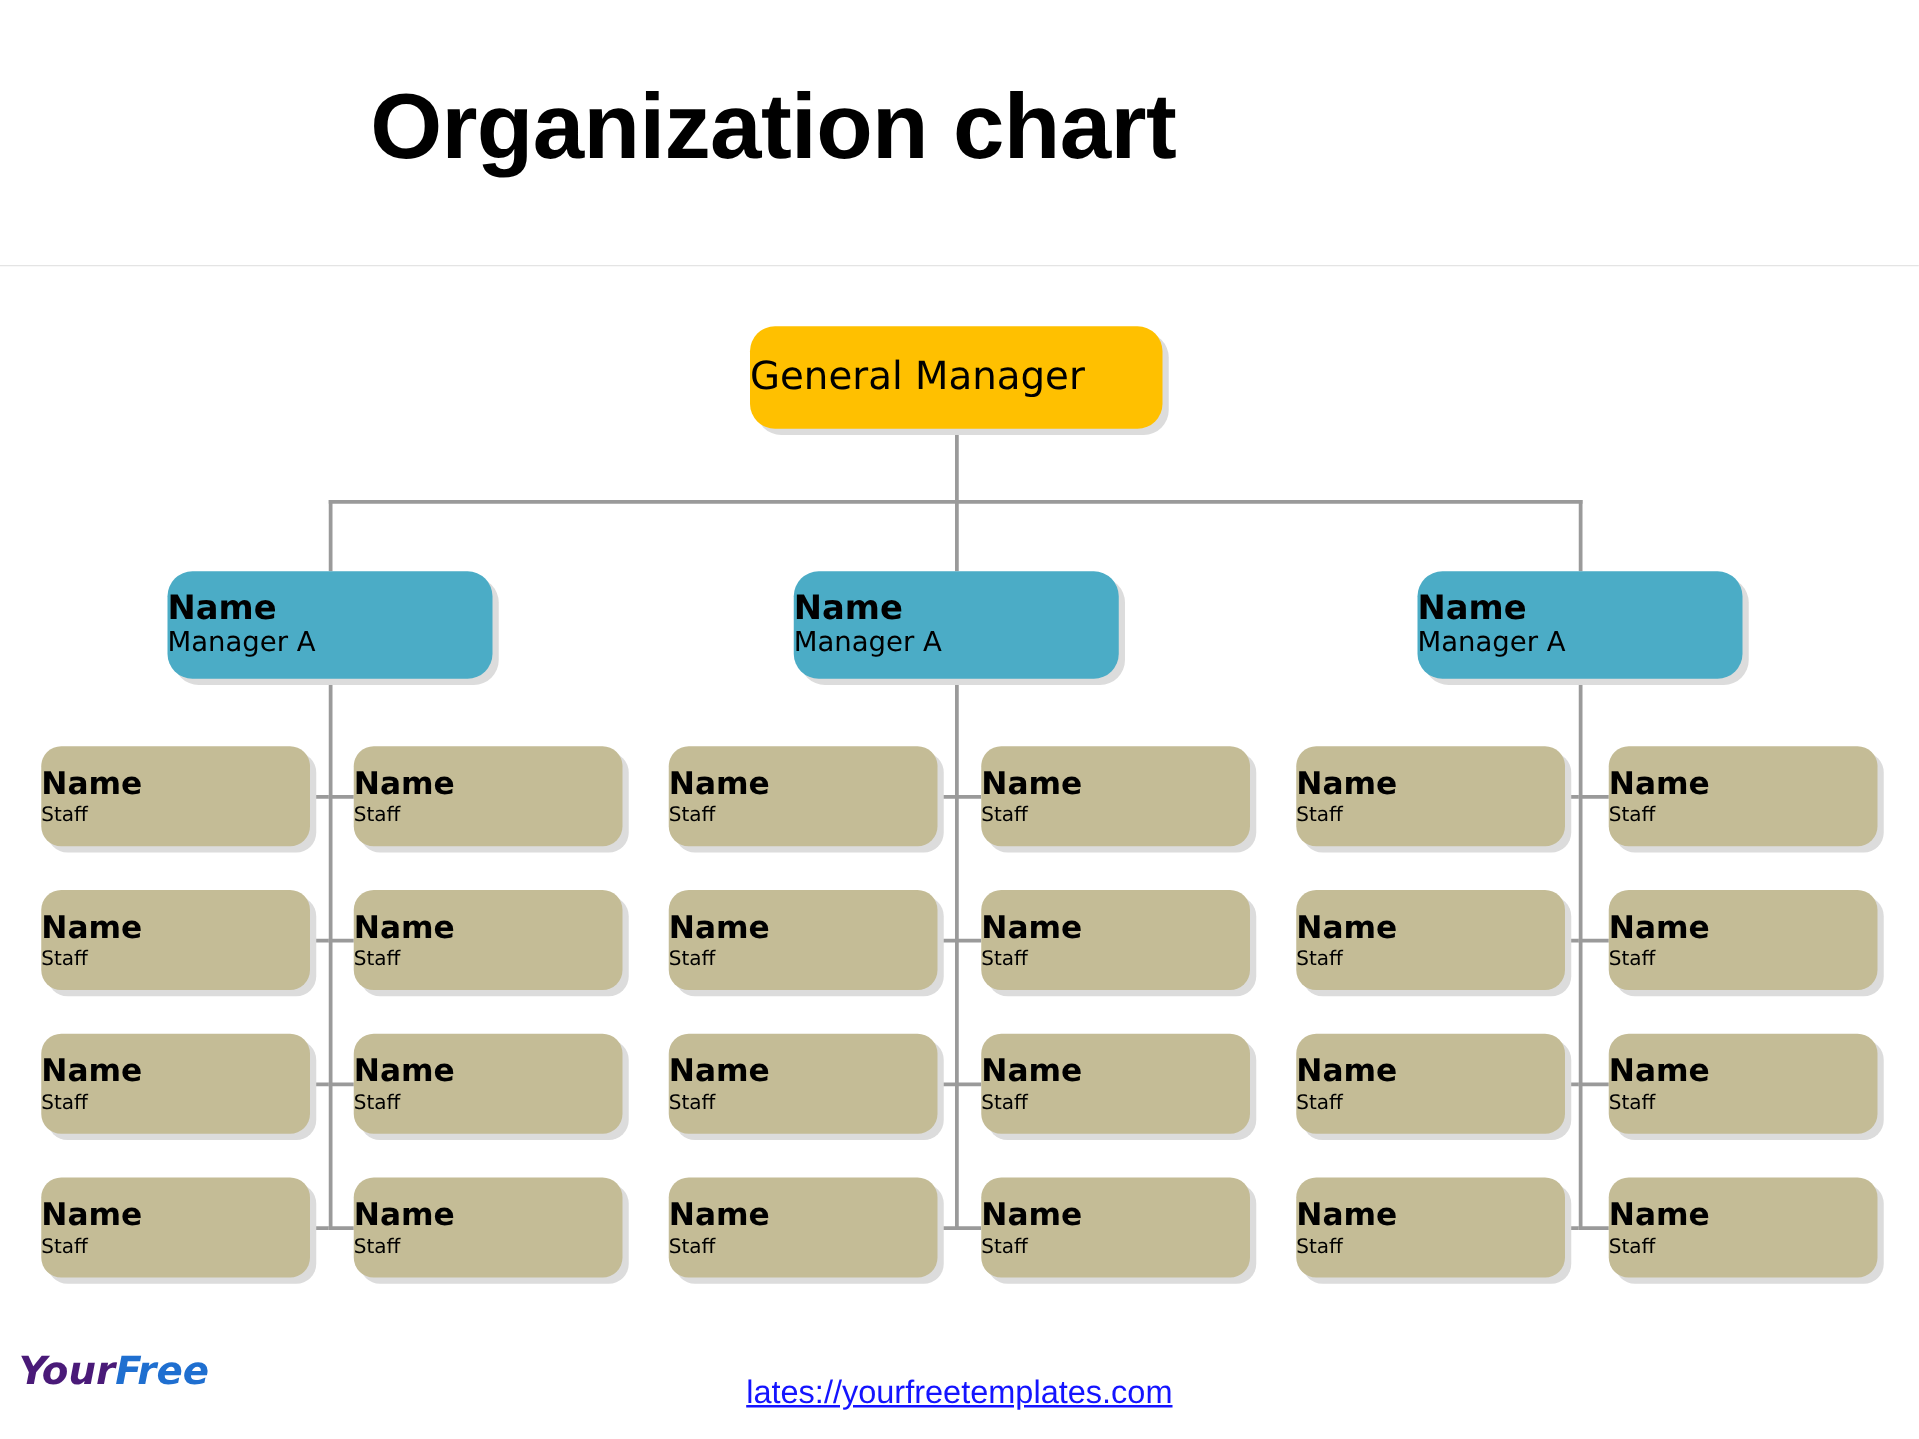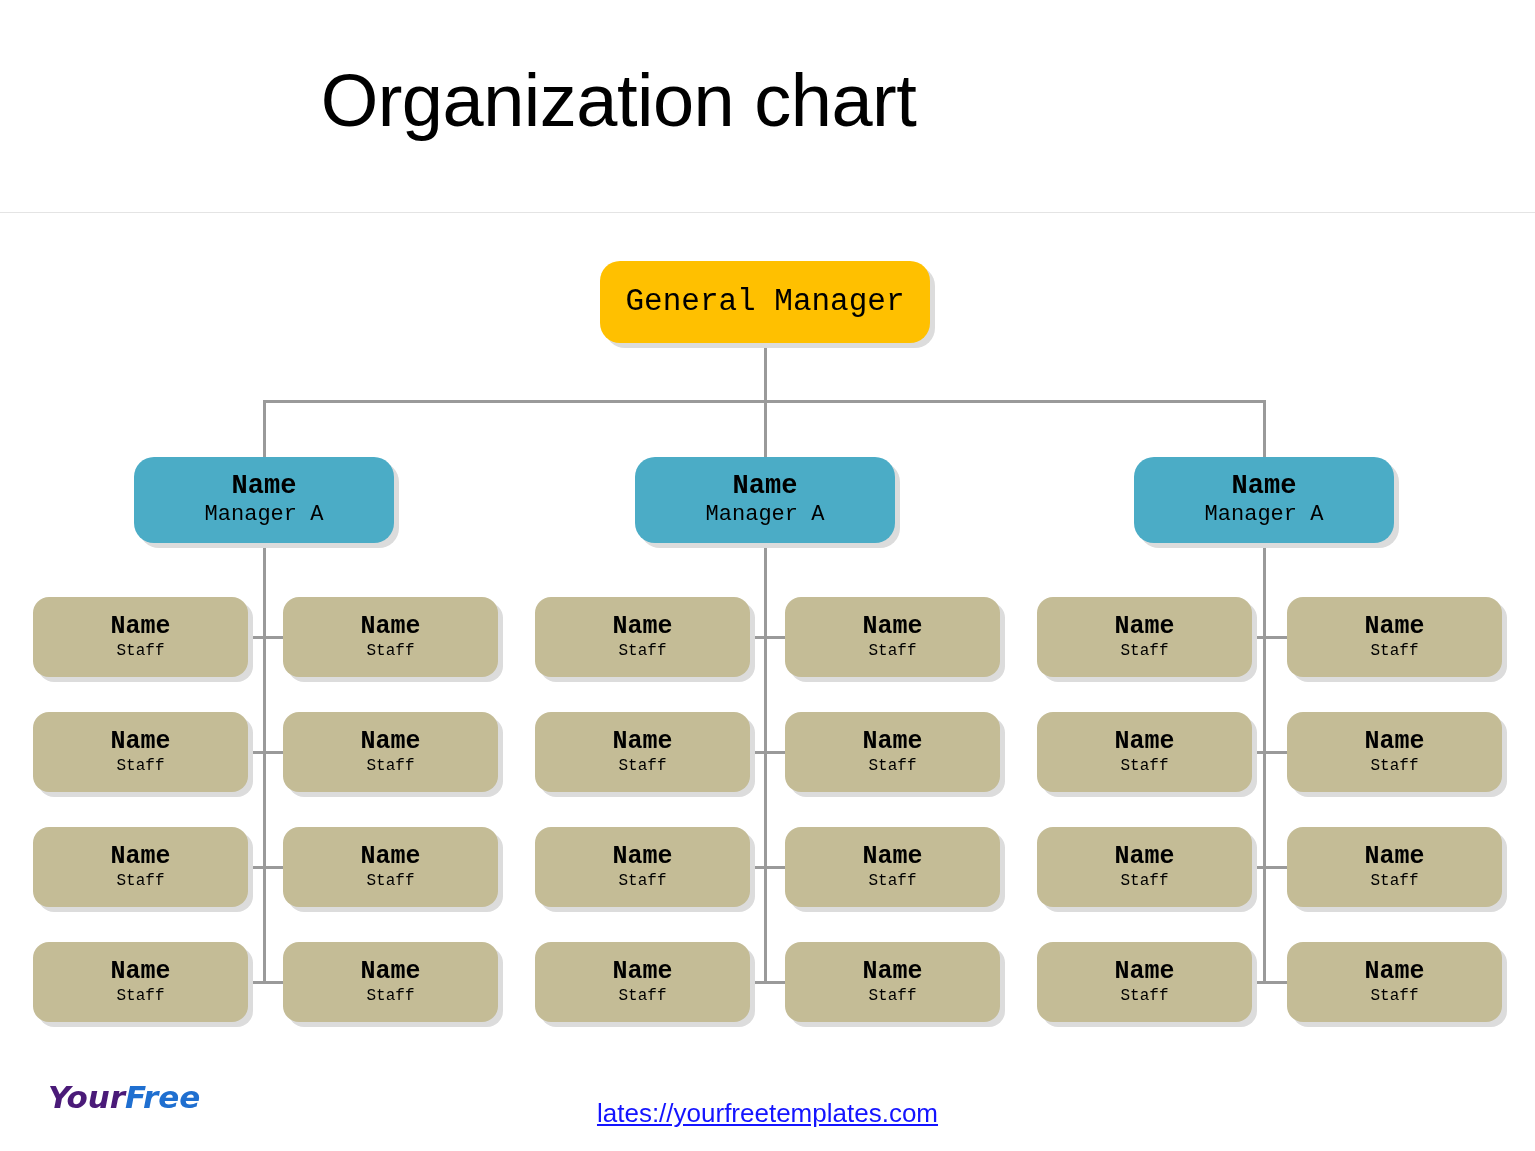--- a/index.html
+++ b/index.html
@@ -18,21 +18,21 @@
 
   
   .slide-title {
     position: absolute;
     left: 0;
     top: 62px;
     width: 1237px;
     text-align: center;
     font-family: "Liberation Sans", "DejaVu Sans", sans-serif;
     font-size: 74px;
-    font-weight: 400;
+    font-weight: 700;
     color: #000000;
     letter-spacing: -0.5px;
     line-height: 1.05;
   }
   .title-divider {
     position: absolute;
     left: 0;
     top: 212px;
     width: 1535px;
     height: 1px;
@@ -45,26 +45,25 @@
     background: #9a9a9a;
   }
 
   
   .node {
     position: absolute;
     box-sizing: border-box;
     border-radius: 16px;
     display: flex;
     flex-direction: column;
-    align-items: center;
+    align-items: flex-start;
     justify-content: center;
     color: #000000;
     box-shadow: 5px 5px 0 0 #dcdcdc;
     z-index: 5;
-    font-family: Liberation Mono, monospace;
   }
   .node .line1 {
     font-weight: bold;
     line-height: 1.15;
   }
   .node .line2 {
     font-weight: 400;
     line-height: 1.2;
   }
 
@@ -113,21 +112,20 @@
   .logo {
     position: absolute;
     left: 10px;
     top: 1079px;
     width: 210px;
     height: 66px;
     font-family: "DejaVu Sans", sans-serif;
     font-weight: bold;
     font-style: italic;
     user-select: none;
-    margin-left: 33px;
   }
   .logo-row1 {
     position: absolute;
     left: 5px;
     top: 0px;
     font-size: 31px;
     white-space: nowrap;
   }
   .logo-row2 {
     position: absolute;

